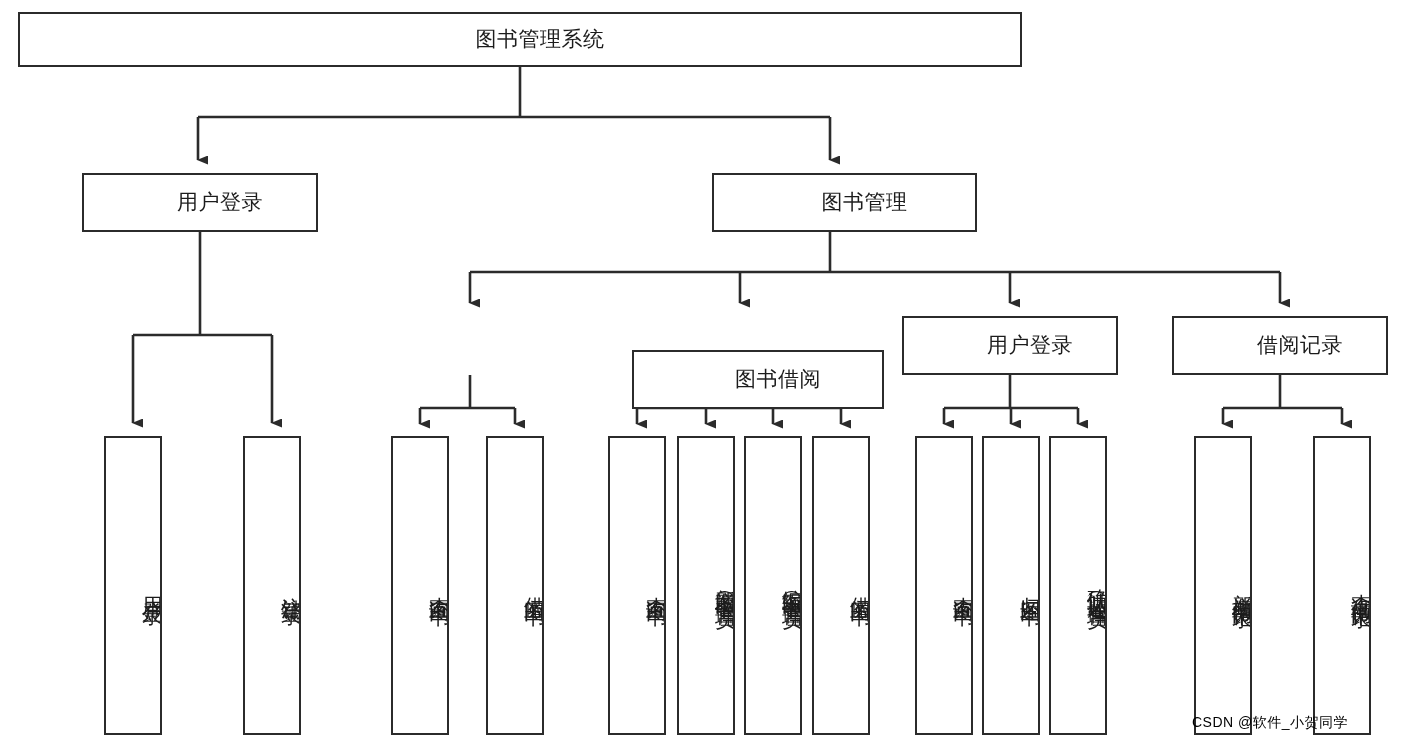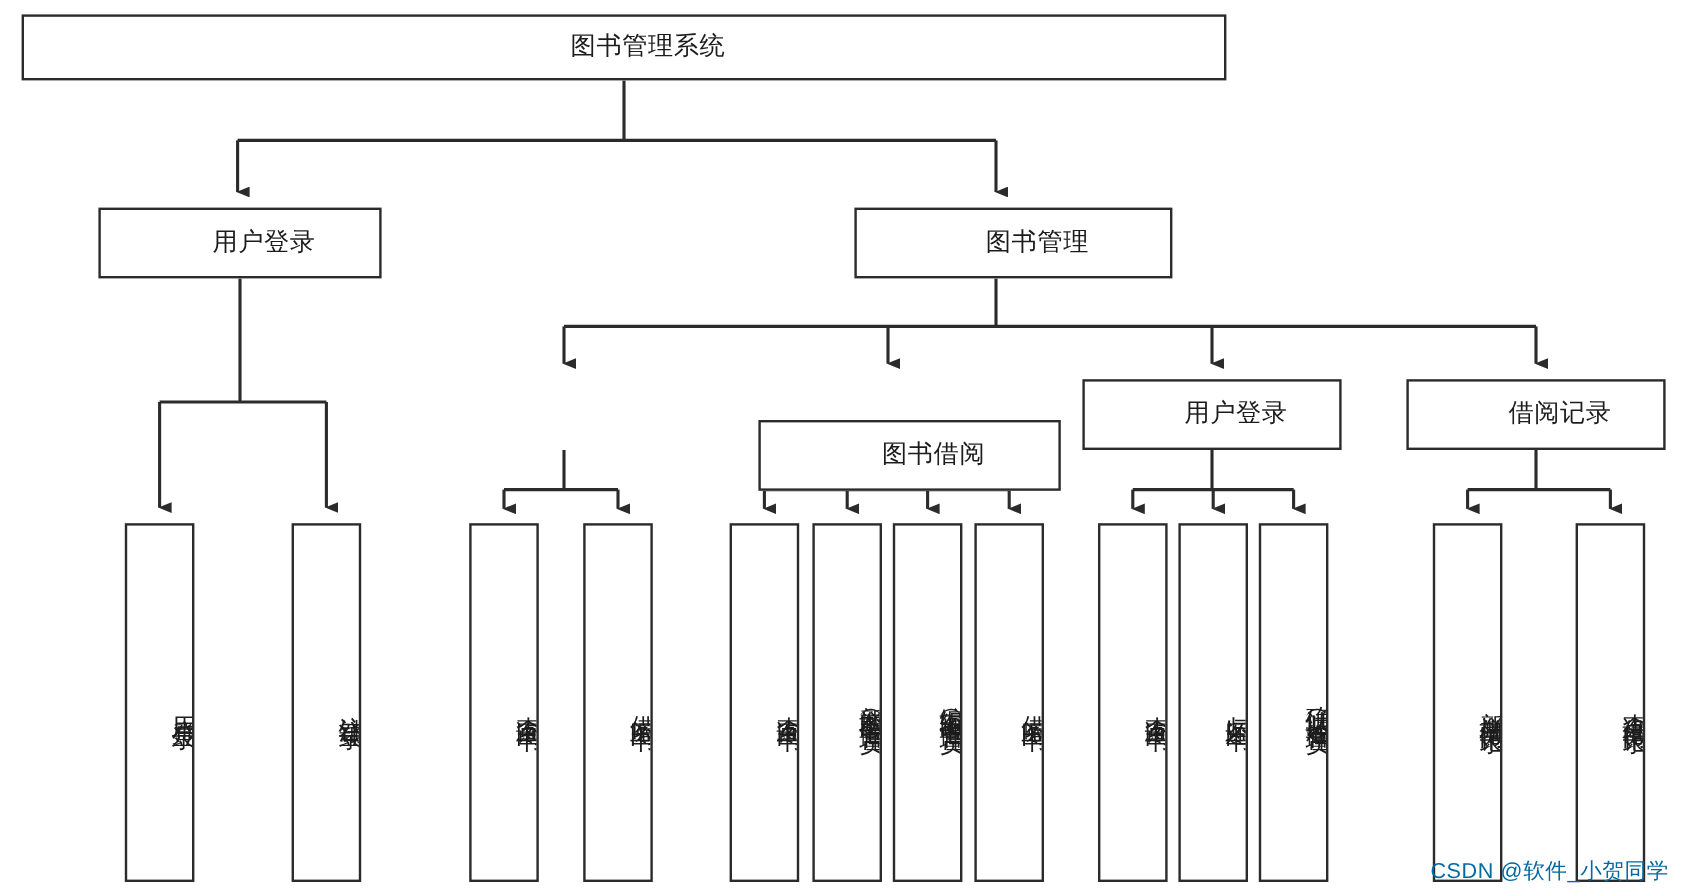--- a/index.html
+++ b/index.html
@@ -48,22 +48,22 @@
     font-size: 21px;
     color: #1c1c1c;
     writing-mode: vertical-rl;
     text-orientation: upright;
     letter-spacing: 3px;
     line-height: 1.0;
     white-space: nowrap;
   }
   .watermark {
     position: absolute;
-    font-size: 18px;
-    color: #0369a1;
+    font-size: 14px;
+    color: #000000;
     white-space: nowrap;
     letter-spacing: 0.5px;
     pointer-events: none;
   }
 </style>
 </head>
 <body>
 
 <div id="diagram-root">
 

